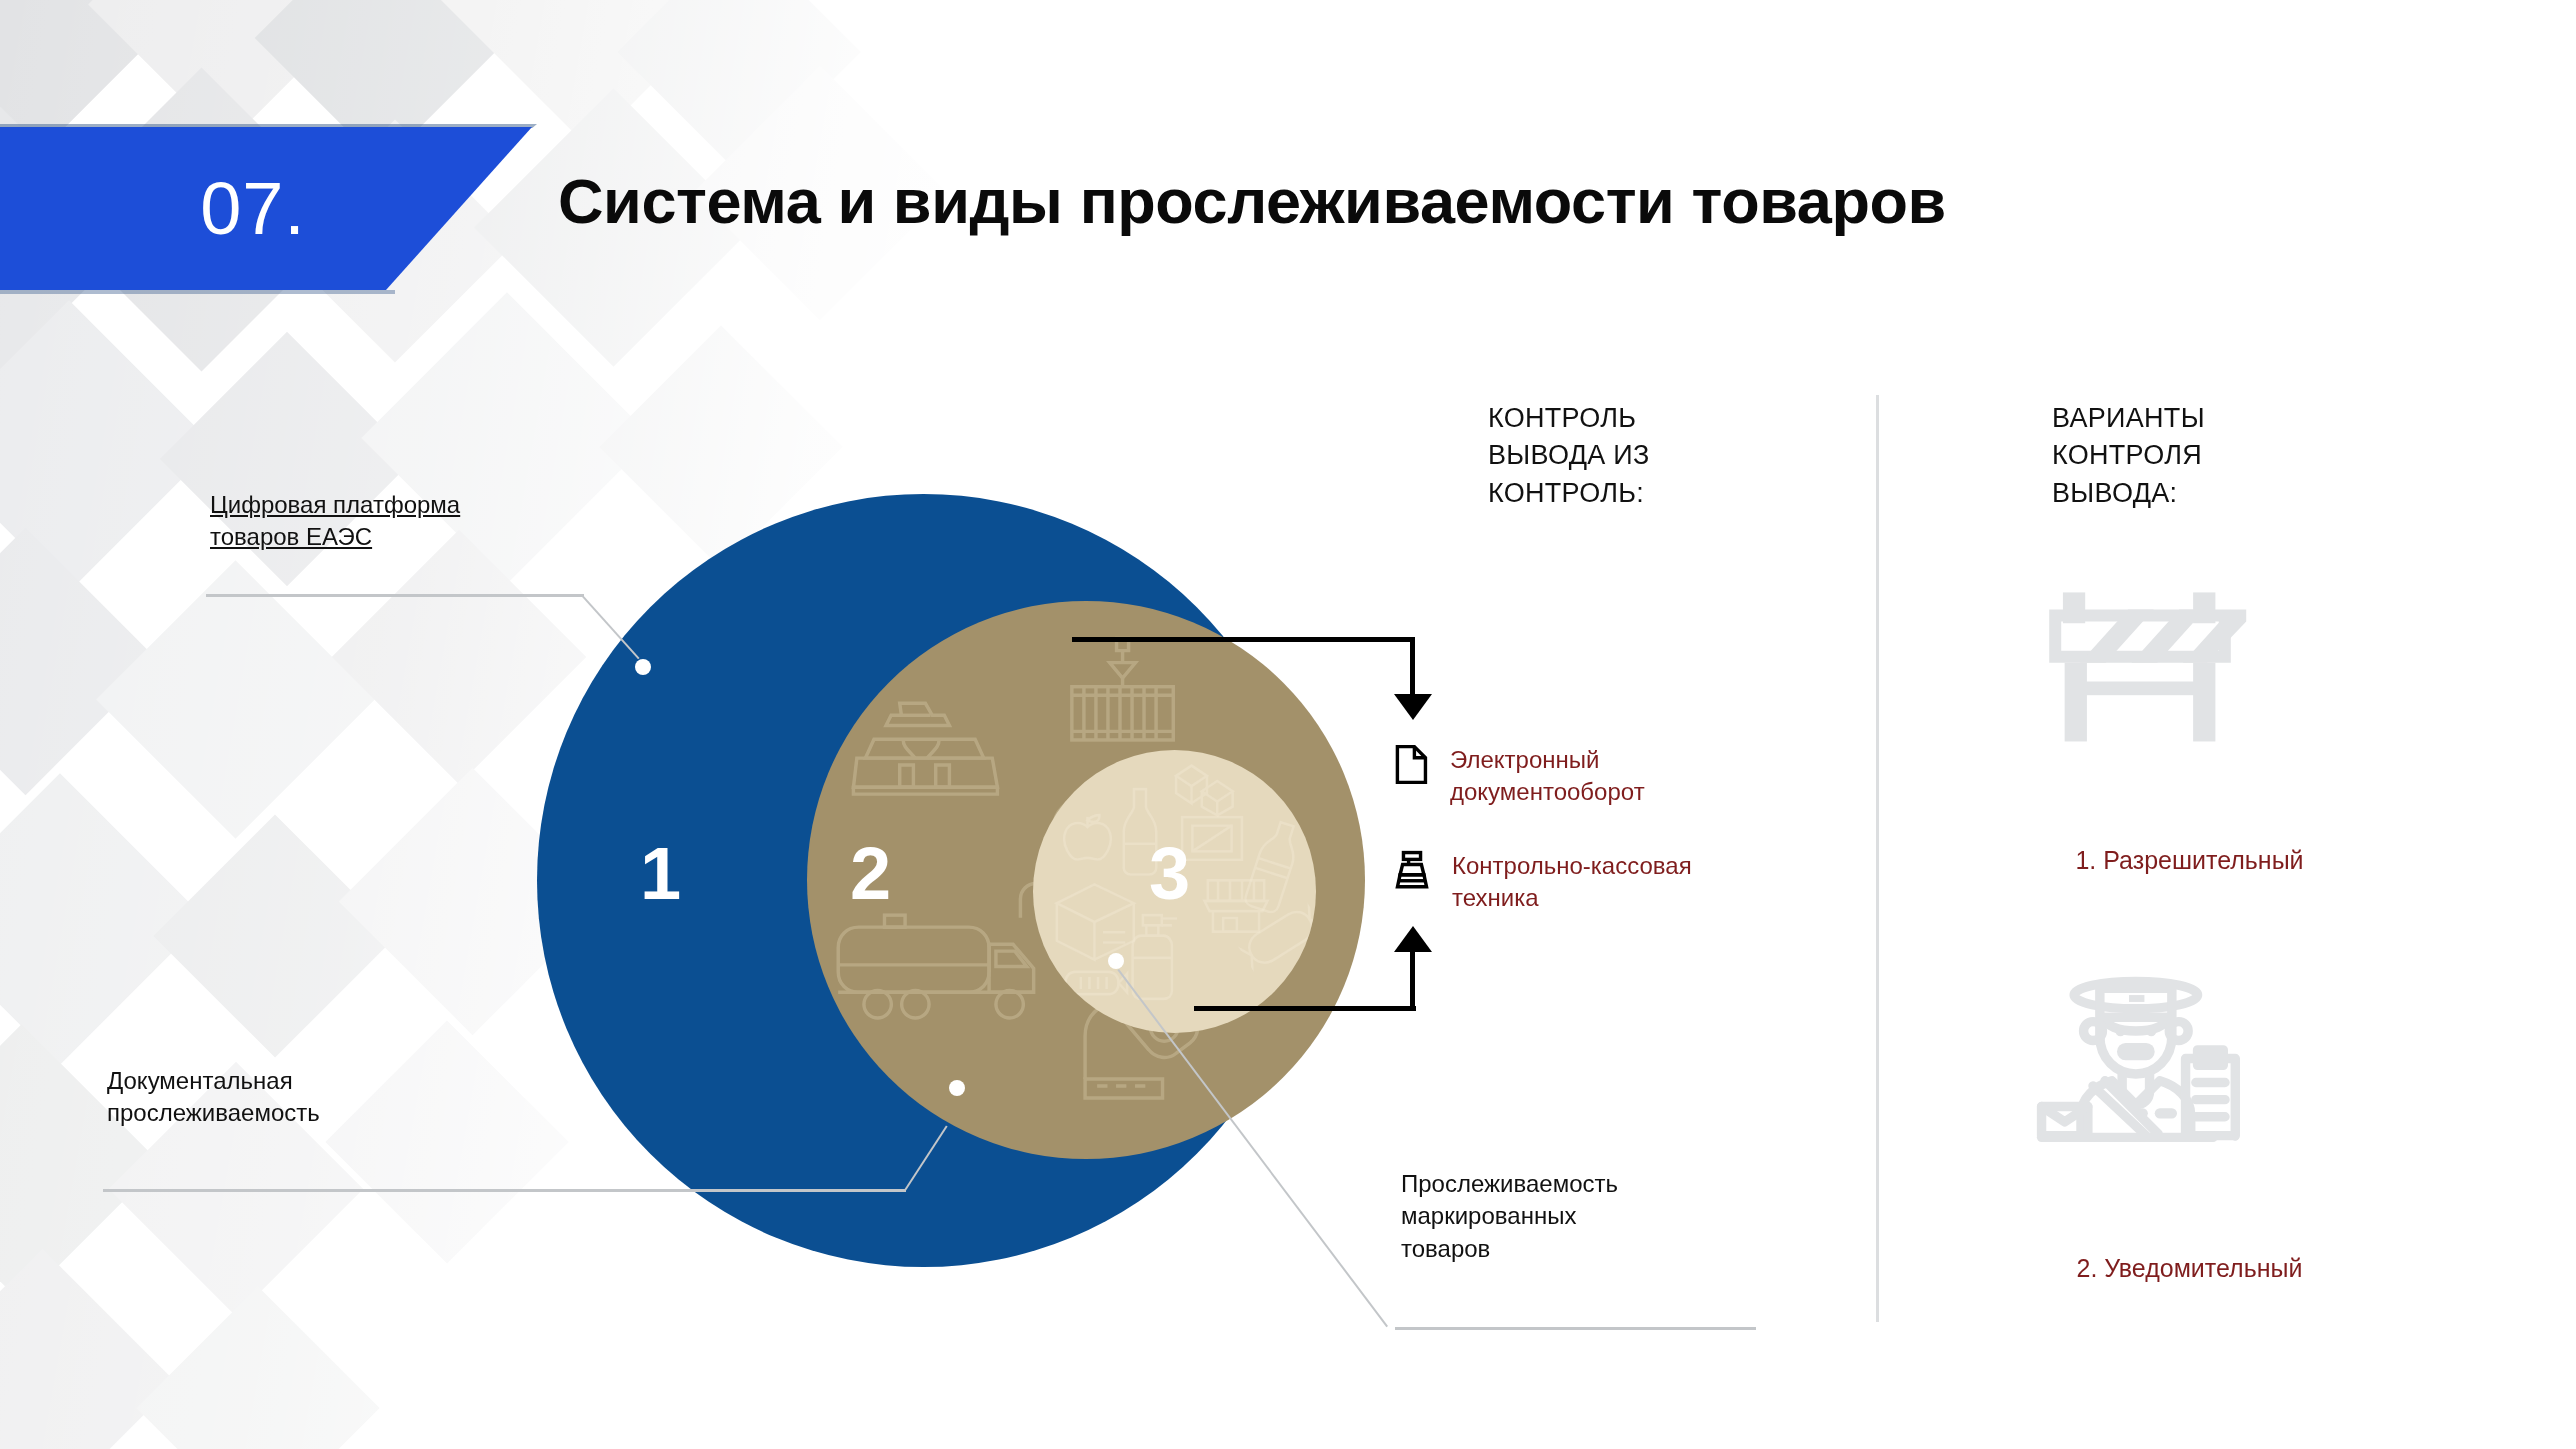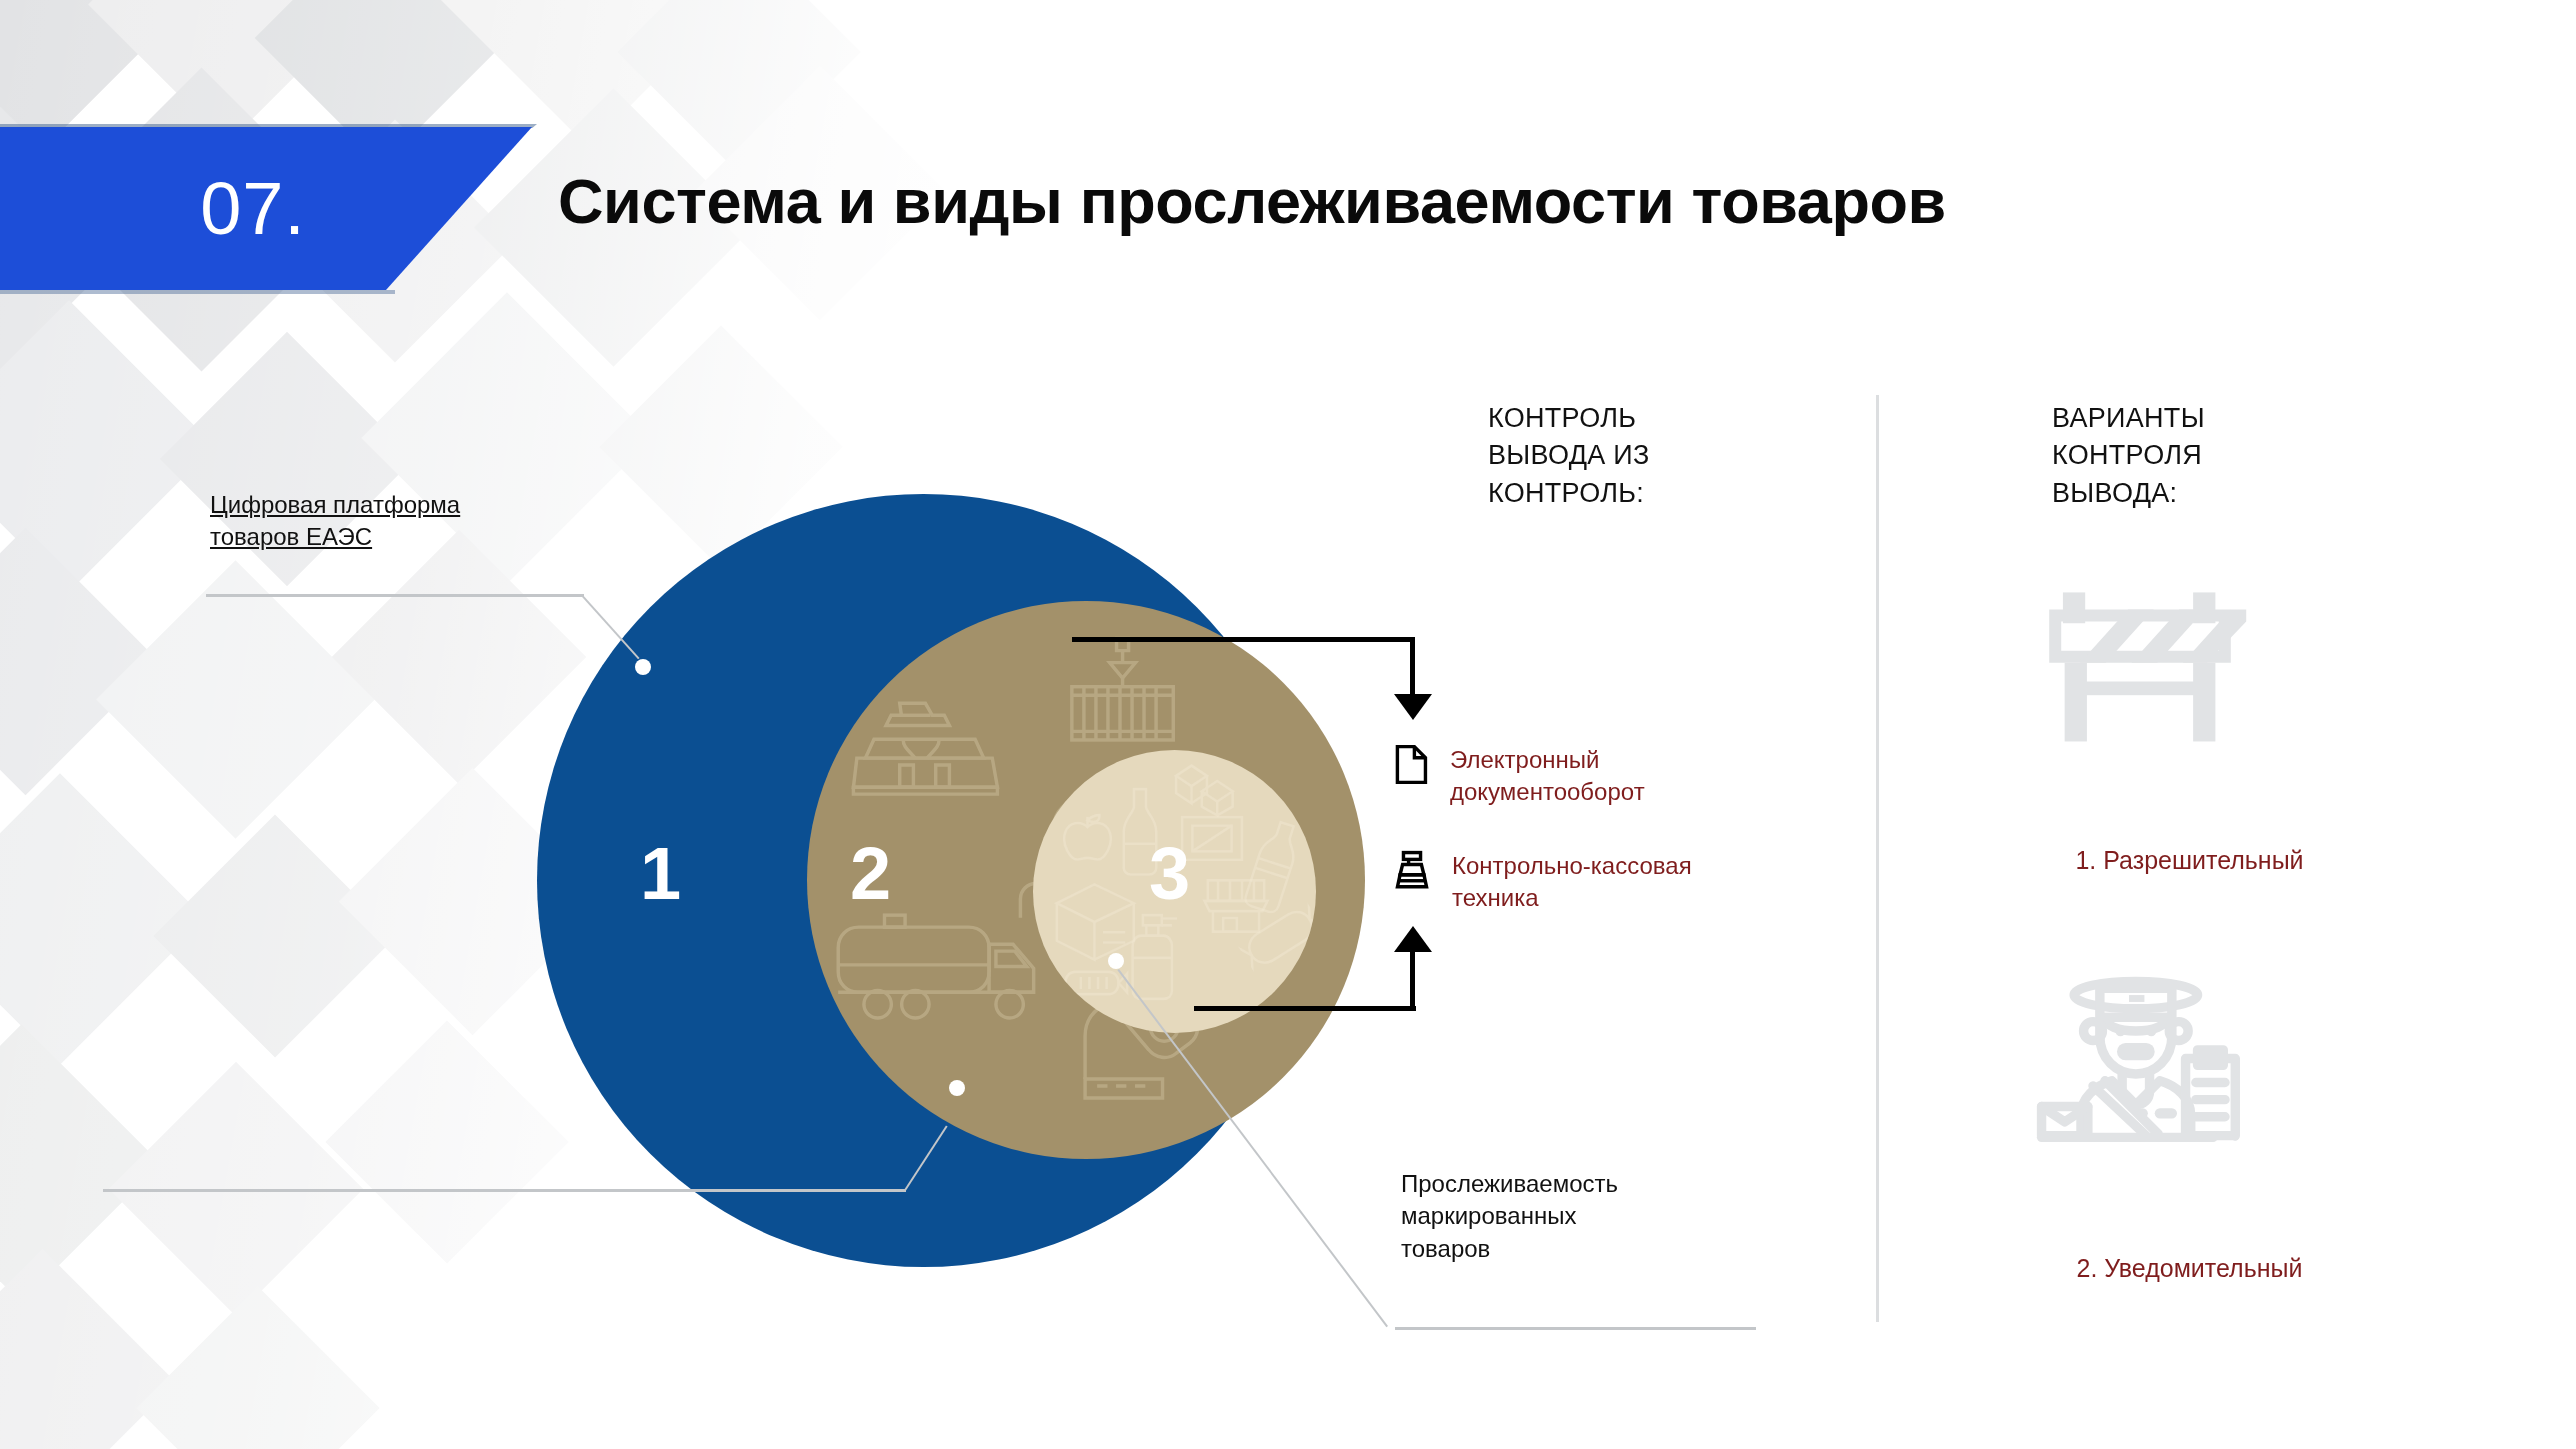--- a/index.html
+++ b/index.html
@@ -335,20 +335,24 @@
   <div class="leader leader-h" style="left:103px;top:1189px;width:803px;"></div>
   <div class="leader leader-d" style="left:904px;top:1190px;width:77px;transform:rotate(-57deg);"></div>
 
   <div class="leader leader-h" style="left:1395px;top:1327px;width:361px;"></div>
   <div class="leader leader-d" style="left:1119px;top:969px;width:447px;transform:rotate(53deg);"></div>
 
   <div class="lbl lbl-tl">
     <div>Цифровая платформа</div>
     <div>товаров ЕАЭС</div>
   </div>
+  <div class="lbl lbl-bl">
+    <div>Документальная</div>
+    <div>прослеживаемость</div>
+  </div>
   <div class="lbl lbl-br">
     <div>Прослеживаемость</div>
     <div>маркированных</div>
     <div>товаров</div>
   </div>
 
   <div class="brk brk-h" style="left:1072px;top:637px;width:343px;"></div>
   <div class="brk brk-v" style="left:1410px;top:637px;height:60px;"></div>
   <div class="arrow-head arrow-down" style="left:1394px;top:694px;"></div>
 

